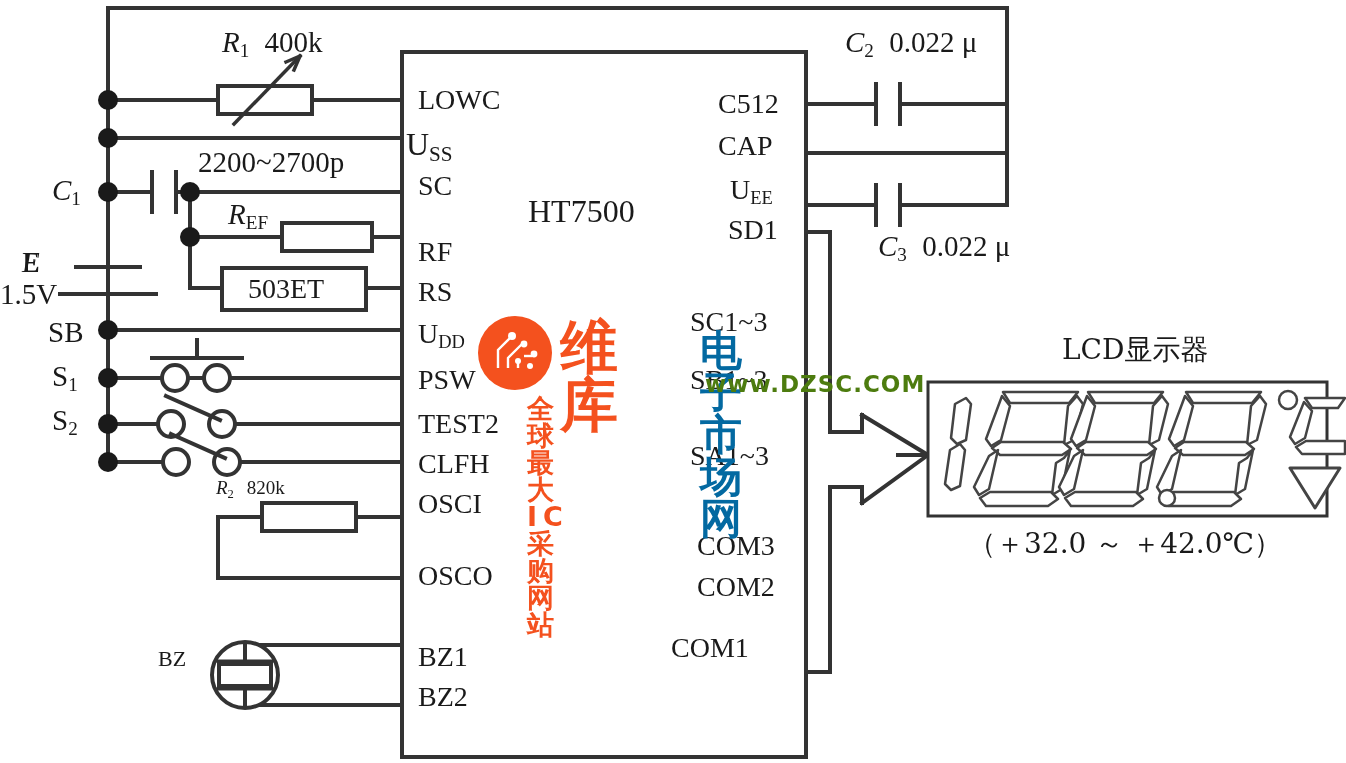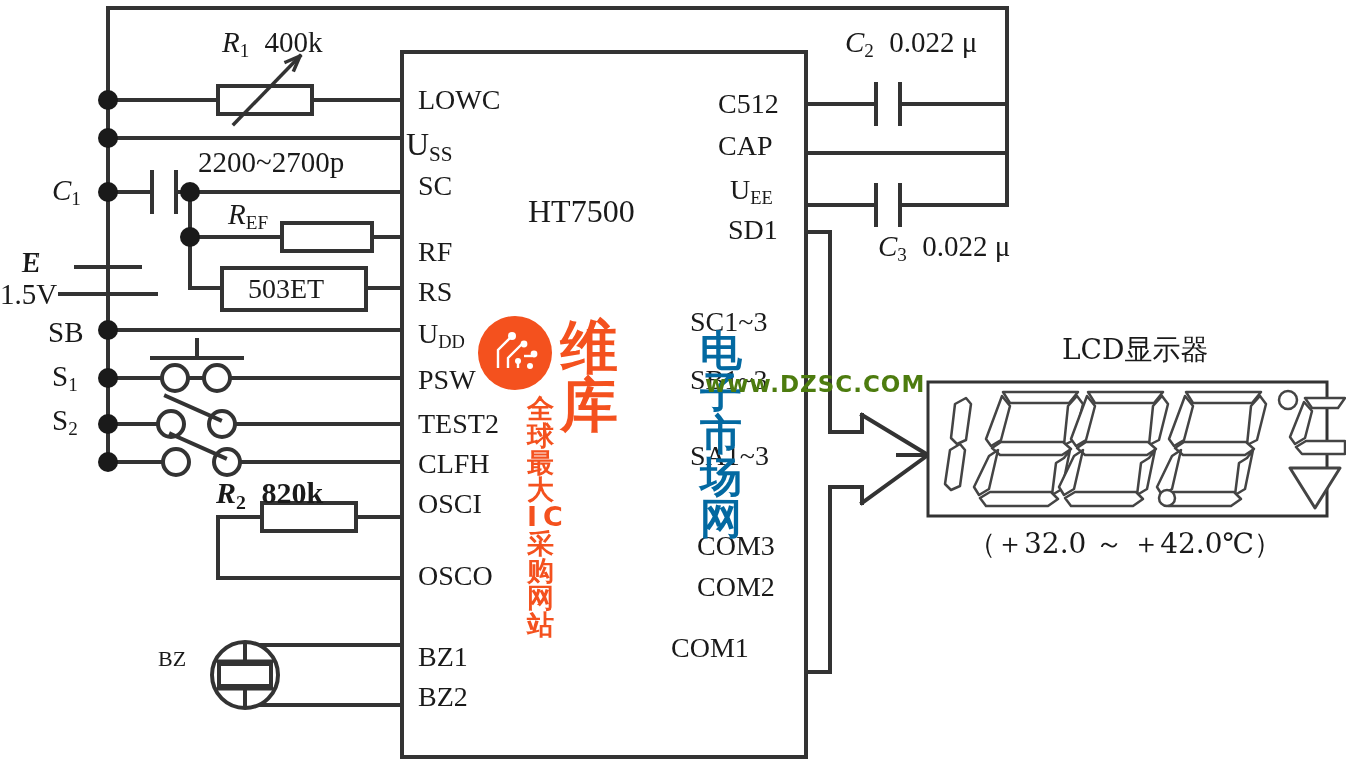--- a/index.html
+++ b/index.html
@@ -278,21 +278,21 @@
   <div class="lbl" style="left:48px;top:318px;font-size:29px;">SB</div>
 
   <div class="lbl" style="left:52px;top:362px;font-size:29px;">
     <span>S</span><span class="sub">1</span>
   </div>
 
   <div class="lbl" style="left:52px;top:406px;font-size:29px;">
     <span>S</span><span class="sub">2</span>
   </div>
 
-  <div class="lbl" style="left:216px;top:478px;font-size:30px;font-weight:bold;">
+  <div class="lbl" style="left:216px;top:478px;font-size:19px;">
     <span class="ital">R</span><span class="sub">2</span>
     <span style="margin-left:8px;">820k</span>
   </div>
 
   <div class="lbl" style="left:158px;top:648px;font-size:22px;">BZ</div>
 
   <div class="lbl" style="left:845px;top:28px;font-size:29px;">
     <span class="ital">C</span><span class="sub">2</span>
     <span style="margin-left:8px;">0.022 μ</span>
   </div>

